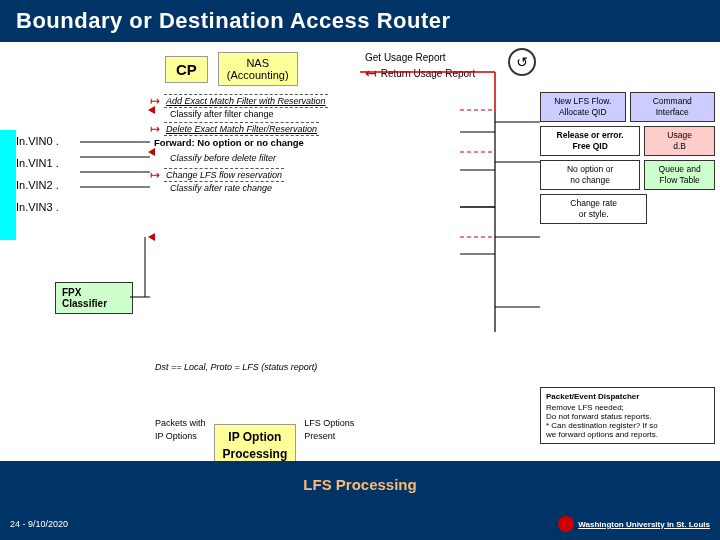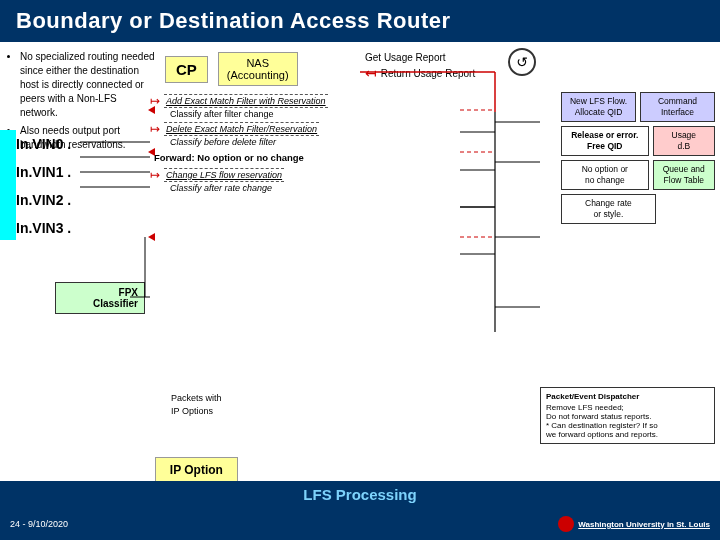--- a/index.html
+++ b/index.html
@@ -93,50 +93,42 @@
       width: 100%;
       height: 100%;
       pointer-events: none;
     }
     .classifier-box {
       background: #ccffcc;
       border: 1.5px solid #333;
       padding: 4px 6px;
       font-size: 10px;
       font-weight: bold;
-      text-align: right;
-      width: 90px;
+      text-align: left;
+      width: 78px;
     }
     .rbox {
       border: 1.5px solid #333;
       padding: 3px 5px;
       font-size: 9px;
       text-align: center;
     }
     .rbox-cmd { background: #ccccff; }
   </style>
 </head>
 <body>
 
 <div class="slide">
 
   <div class="title-bar">
     <span>Boundary or Destination Access Router</span>
   </div>
 
   <div style="position:relative; width:720px; height:490px; overflow:hidden;">
 
-    <div style="position:absolute; left:8px; top:8px; width:148px;">
-      <div class="bullet-points">
-        <ul>
-          <li>No specialized routing needed since either the destination host is directly connected or peers with a Non-LFS network.</li>
-          <li>Also needs output port bandwidth reservations.</li>
-        </ul>
-      </div>
-    </div>
 
     <div style="position:absolute; left:165px; top:10px; display:flex; align-items:center; gap:10px;">
       <div class="cp-box">
         <span>CP</span>
       </div>
       <div class="nas-box">
         <span style="white-space:pre;">NAS
 (Accounting)</span>
       </div>
     </div>
@@ -145,21 +137,21 @@
       <div style="margin-bottom:2px;">Get Usage Report</div>
       <div style="display:flex; align-items:center; gap:4px;">
         <span style="font-size:14px; color:#cc0000;">↤</span>
         <span>Return Usage Report</span>
       </div>
     </div>
 
     <div style="position:absolute; left:508px; top:6px; width:28px; height:28px; border:2px solid #333; border-radius:50%; display:flex; align-items:center; justify-content:center; font-size:14px;">↺</div>
 
     <div style="position:absolute; left:0; top:88px; width:16px; height:110px; background:#00ffff;"></div>
-    <div style="position:absolute; left:16px; top:88px; font-size:14px; font-weight:bold; line-height:2;">
+    <div style="position:absolute; left:16px; top:88px; font-size:11px; font-weight:normal; line-height:2;">
       <div>In.VIN0 .</div>
       <div>In.VIN1 .</div>
       <div>In.VIN2 .</div>
       <div>In.VIN3 .</div>
     </div>
 
     <div style="position:absolute; left:55px; top:240px;">
       <div class="classifier-box">
         <span style="white-space:pre;">FPX
 Classifier</span>
@@ -175,39 +167,39 @@
 
       <div style="font-size:9px; margin-left:20px; margin-bottom:3px;">
         <span>Classify after filter change</span>
       </div>
 
       <div style="display:flex; align-items:center; margin-bottom:1px; font-size:9px;">
         <span style="color:#cc0000; margin-right:4px; font-size:12px;">↦</span>
         <span style="text-decoration:underline; font-style:italic; border-top:1px dashed #555; border-bottom:1px dashed #555; padding:1px 2px;">Delete Exact Match Filter/Reservation</span>
       </div>
 
+      <div style="font-size:9.5px; font-weight:bold; margin-left:4px; margin-bottom:5px;">
+        <span>Forward: No option or no change</span>
+      </div>
+
       <div style="font-size:9px; margin-left:20px; margin-bottom:5px; font-style:italic;">
         <span>Classify before delete filter</span>
       </div>
 
-      <div style="font-size:9.5px; font-weight:bold; margin-left:4px; margin-bottom:5px;">
-        <span>Forward: No option or no change</span>
-      </div>
-
       <div style="display:flex; align-items:center; margin-bottom:1px; font-size:9px;">
         <span style="color:#cc0000; margin-right:4px; font-size:12px;">↦</span>
-        <span style="text-decoration:underline; font-style:italic; border-top:1px dashed #555; border-bottom:1px dashed #555; padding:1px 2px;">Change LFS flow reservation</span>
+        <span style="font-style:italic; border-top:1px dashed #555; border-bottom:1px dashed #555; padding:1px 2px;">Change LFS flow reservation</span>
       </div>
 
       <div style="font-size:9px; margin-left:20px; font-style:italic;">
         <span>Classify after rate change</span>
       </div>
     </div>
 
-    <div style="position:absolute; right:5px; top:50px; width:154px;">
+    <div style="position:absolute; right:5px; top:50px; width:175px;">
 
       <div style="display:flex; gap:4px; margin-bottom:4px;">
         <div class="rbox rbox-cmd" style="flex:1; font-size:8.5px; line-height:1.3;">New LFS Flow.<br>Allocate QID</div>
         <div class="rbox rbox-cmd" style="flex:1; font-size:8.5px; line-height:1.3; background:#ccccff;">
           <span style="white-space:pre;">Command
 Interface</span>
         </div>
       </div>
 
       <div style="display:flex; gap:4px; margin-bottom:4px;">
@@ -219,39 +211,42 @@
         <div class="rbox" style="flex:1.5; font-size:8.5px; line-height:1.3; background:#fff;">No option or<br>no change</div>
         <div class="rbox" style="flex:1; font-size:8.5px; line-height:1.3; background:#ccffcc;">Queue and<br>Flow Table</div>
       </div>
 
       <div style="display:flex; gap:4px;">
         <div class="rbox" style="flex:1.5; font-size:8.5px; line-height:1.3; background:#fff;">Change rate<br>or style.</div>
         <div style="flex:1;"></div>
       </div>
     </div>
 
-
-    <div style="position:absolute; left:155px; top:350px; display:flex; align-items:center; gap:8px;flex-direction:column;">
+    <div style="position:absolute; left:155px; top:320px; font-size:9px; font-style:italic;">
+      <span>Dst == Local, Proto = LFS (status report)</span>
+    </div>
+
+    <div style="position:absolute; left:155px; top:350px; display:flex; align-items:center; gap:8px;">
       <div style="font-size:9px; line-height:1.4;">Packets with<br>IP Options</div>
       <div class="ip-option-box">
         <span style="white-space:pre; font-size:12px; font-weight:bold;">IP Option
 Processing</span>
       </div>
       <div style="font-size:9px; line-height:1.4;">LFS Options<br>Present</div>
     </div>
 
     <div style="position:absolute; right:5px; top:345px; width:175px; border:1.5px solid #333; padding:4px 5px; font-size:8px; background:#fff;">
       <div style="font-weight:bold; margin-bottom:2px;">Packet/Event Dispatcher</div>
       <div>Remove LFS needed;</div>
       <div>Do not forward status reports.</div>
       <div>* Can destination register? If so</div>
       <div>we forward options and reports.</div>
     </div>
 
-    <div style="position:absolute; bottom:24px; left:0; right:0; background:#003366; color:#7dd3fc; text-align:center; font-size:15px; font-weight:bold; padding:5px;">
+    <div style="position:absolute; bottom:24px; left:0; right:0; background:#003366; color:#fdba74; text-align:center; font-size:15px; font-weight:bold; padding:15px;">
       <span>LFS Processing</span>
     </div>
 
     <svg class="svg-overlay" viewBox="0 0 720 490" xmlns="http://www.w3.org/2000/svg">
 
       <line x1="80" y1="100" x2="150" y2="100" stroke="#000" stroke-width="1"></line>
       <line x1="80" y1="115" x2="150" y2="115" stroke="#000" stroke-width="1"></line>
       <line x1="80" y1="130" x2="150" y2="130" stroke="#000" stroke-width="1"></line>
       <line x1="80" y1="145" x2="150" y2="145" stroke="#000" stroke-width="1"></line>
 

